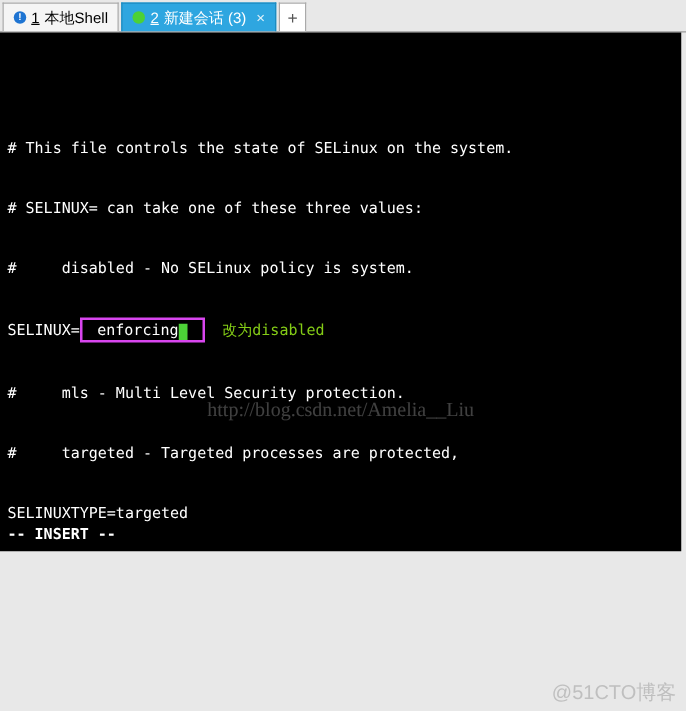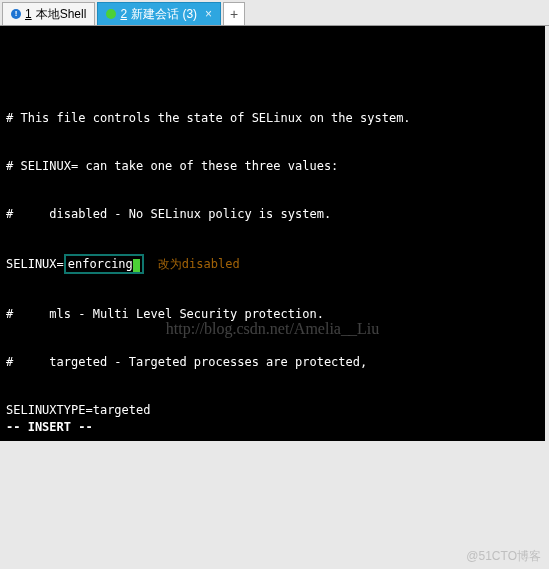--- a/index.html
+++ b/index.html
@@ -68,51 +68,51 @@
     height: 415px;
     font-family: "Consolas", monospace;
     font-size: 12px;
     line-height: 16px;
     padding: 4px 6px;
     position: relative;
     white-space: pre;
   }
   .line { display: block; }
   .highlight-box {
-    border: 2px solid #0f766e;
-    padding: 0 2px;
+    border: 2px solid #d946ef;
+    padding: 0 12px;
     display: inline-block;
   }
   .cursor-block {
     background: #4cd137;
     display: inline-block;
     width: 7px;
     height: 13px;
     vertical-align: bottom;
   }
   .annotation {
-    color: #a16207;
+    color: #84cc16;
     margin-left: 14px;
   }
   .watermark {
     position: absolute;
     left: 50%;
     top: 295px;
     transform: translateX(-50%);
     color: rgba(255,255,255,0.25);
     font-family: Liberation Serif, serif;
     font-size: 16px;
     pointer-events: none;
   }
   .watermark2 {
     position: absolute;
     right: 8px;
     bottom: 4px;
     color: #bfbfbf;
-    font-size: 12px;
+    font-size: 16px;
     pointer-events: none;
   }
   .insert-line {
     position: absolute;
     left: 6px;
     bottom: 6px;
     font-weight: bold;
   }
 </style>
 </head>

